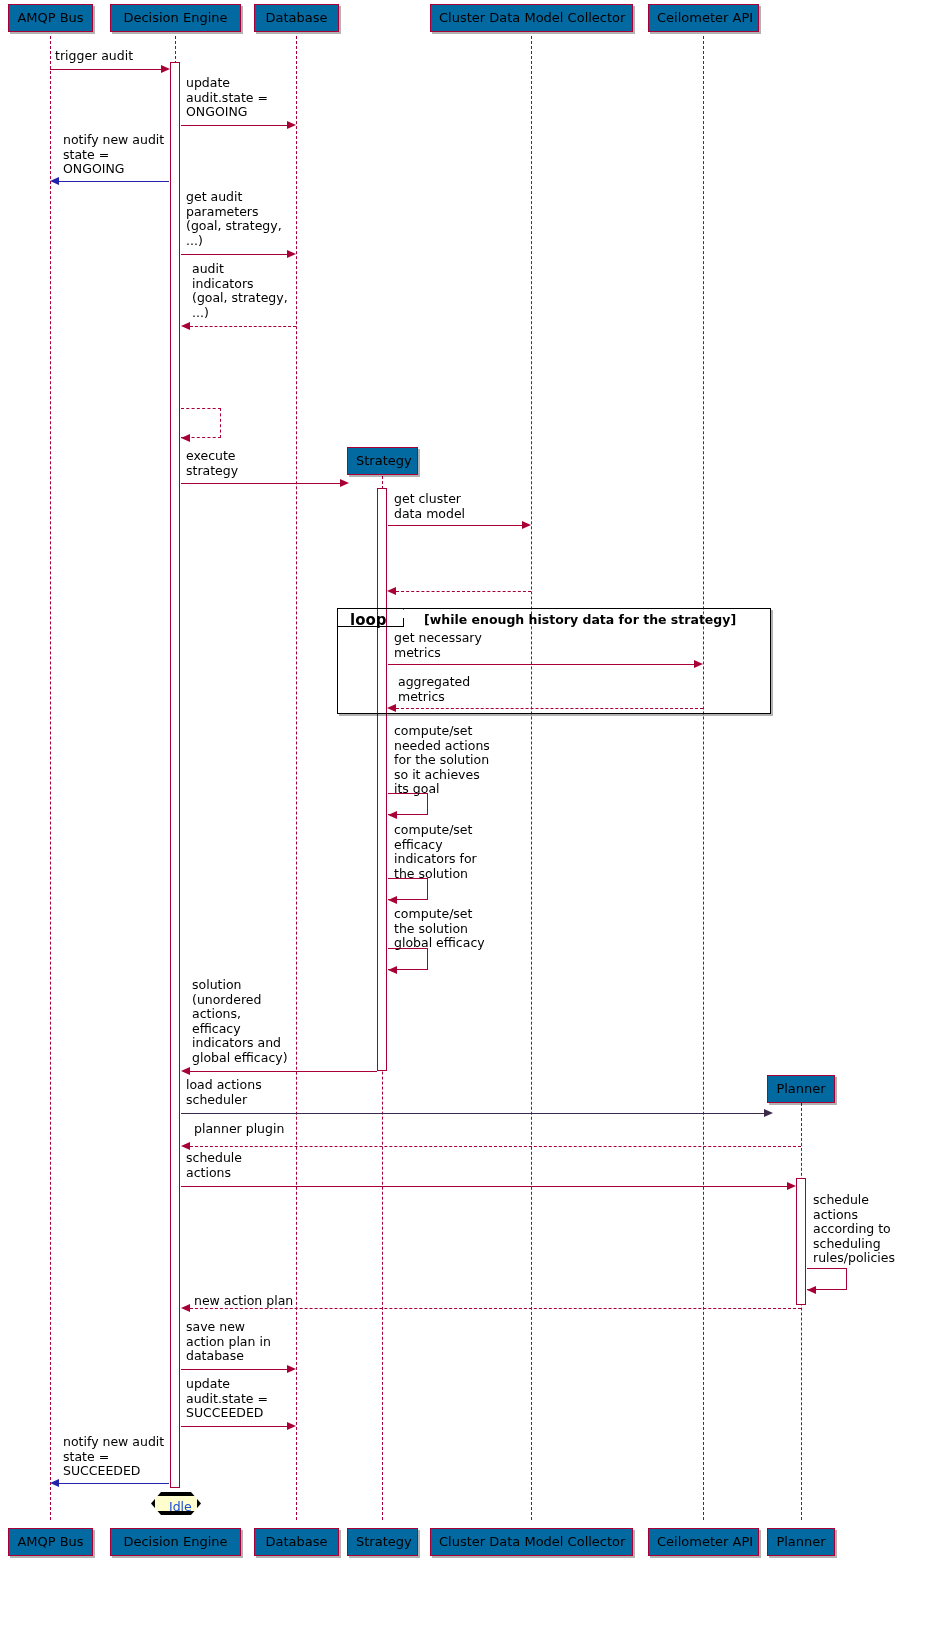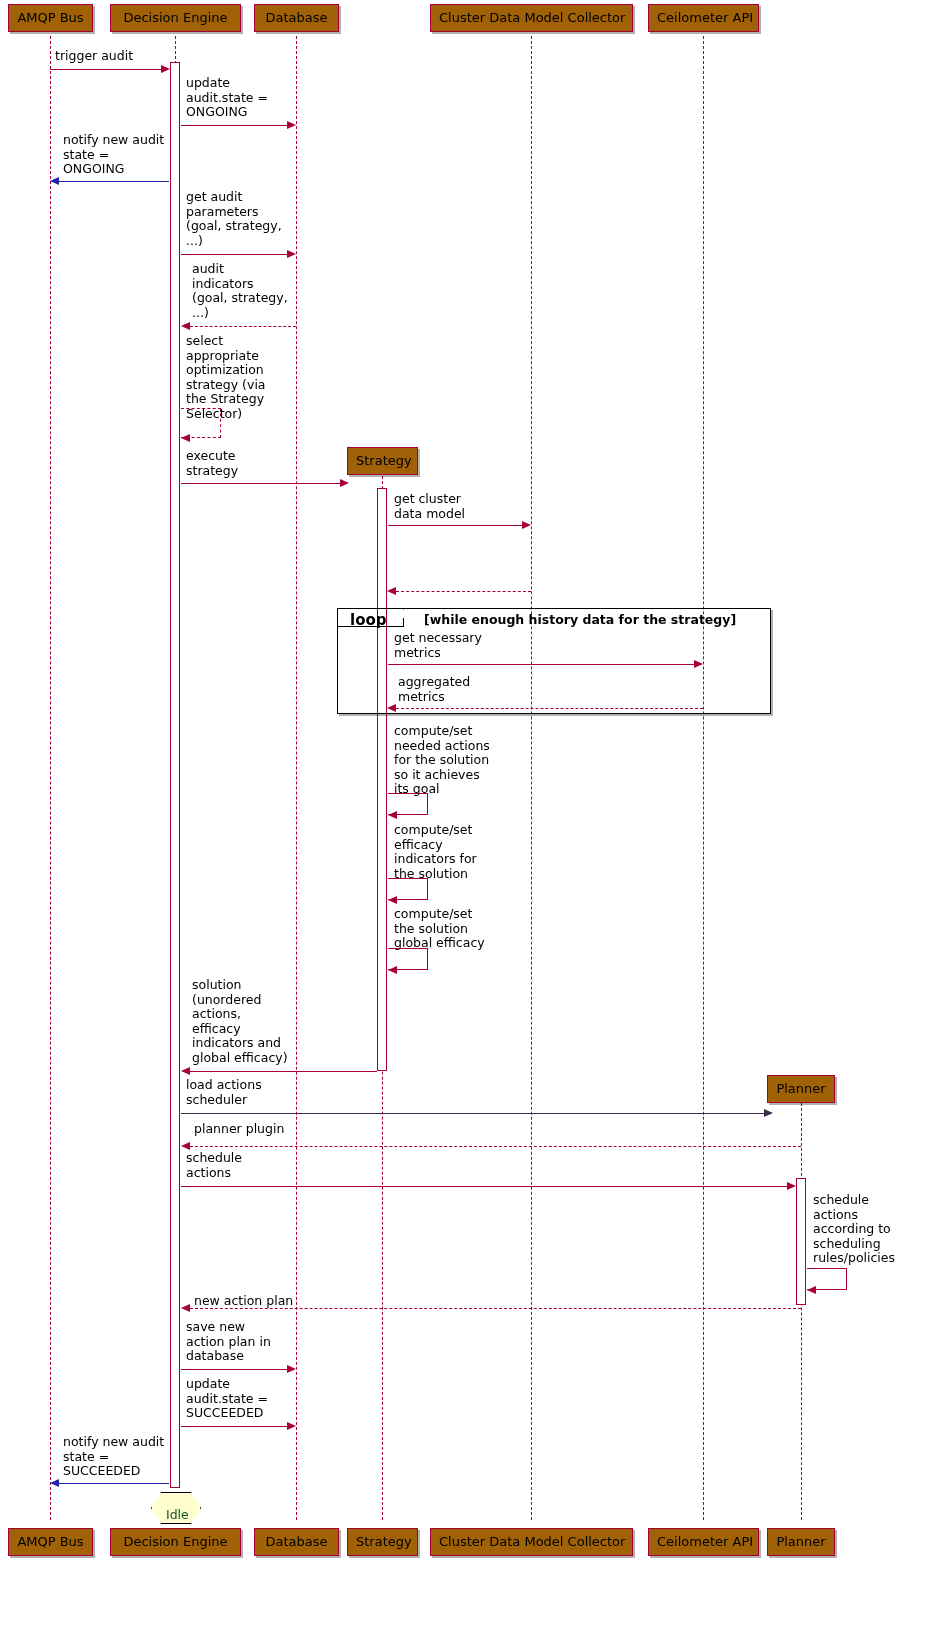--- a/index.html
+++ b/index.html
@@ -19,21 +19,21 @@
   }
   .lifeline {
     position: absolute;
     width: 0;
     border-left: 1px dashed #A80036;
     top: 36px;
     height: 1488px;
   }
   .participant {
     position: absolute;
-    background: #a16207;
+    background: #0369a1;
     border: 1px solid #A80036;
     box-shadow: 2px 2px 0px rgba(0,0,0,0.30);
     color: #000000;
     font-size: 13px;
     line-height: 13px;
     padding: 6px 8px 7px 8px;
     white-space: nowrap;
     box-sizing: border-box;
     text-align: center;
   }
@@ -128,25 +128,25 @@
   .loop-cond {
     position: absolute;
     font-size: 12.5px;
     font-weight: bold;
     color: #000000;
     line-height: 14px;
   }
   .end-state {
     position: absolute;
     background: #FEFECE;
-    border: 1px solid #000000;
-    color: #14532d;
+    border: 4px solid #000000;
+    color: #1d4ed8;
     font-size: 12.5px;
     line-height: 13px;
-    padding: 15px 14px;
+    padding: 4px 14px;
     box-sizing: border-box;
     text-align: center;
     
     clip-path: polygon(10px 0, calc(100% - 10px) 0, 100% 50%, calc(100% - 10px) 100%, 10px 100%, 0 50%);
   }
 </style>
 </head>
 <body>
 
 <div id="diagram">
@@ -233,26 +233,20 @@
 
   <div class="msg-line dashed" style="left:190px; top:326px; width:106px;"></div>
   <div class="arrowhead left" style="left:181px; top:322px;"></div>
   <div class="msg-label" style="left:192px; top:262px; width:130px;">audit
 indicators
 (goal, strategy,
 ...)</div>
 
   <div class="self-msg" style="left:181px; top:408px; width:40px; height:30px; border-style:dashed; border-left:none;"></div>
   <div class="arrowhead left" style="left:181px; top:434px;"></div>
-  <div class="msg-label" style="left:186px; top:334px; width:120px;">select
-appropriate
-optimization
-strategy (via
-the Strategy
-Selector)</div>
 
   <div class="msg-line" style="left:181px; top:483px; width:165px;"></div>
   <div class="arrowhead right" style="left:340px; top:479px;"></div>
   <div class="msg-label" style="left:186px; top:449px; width:120px;">execute
 strategy</div>
 
   <div class="msg-line" style="left:388px; top:525px; width:135px;"></div>
   <div class="arrowhead right" style="left:522px; top:521px;"></div>
   <div class="msg-label" style="left:394px; top:492px; width:130px;">get cluster
 data model</div>

